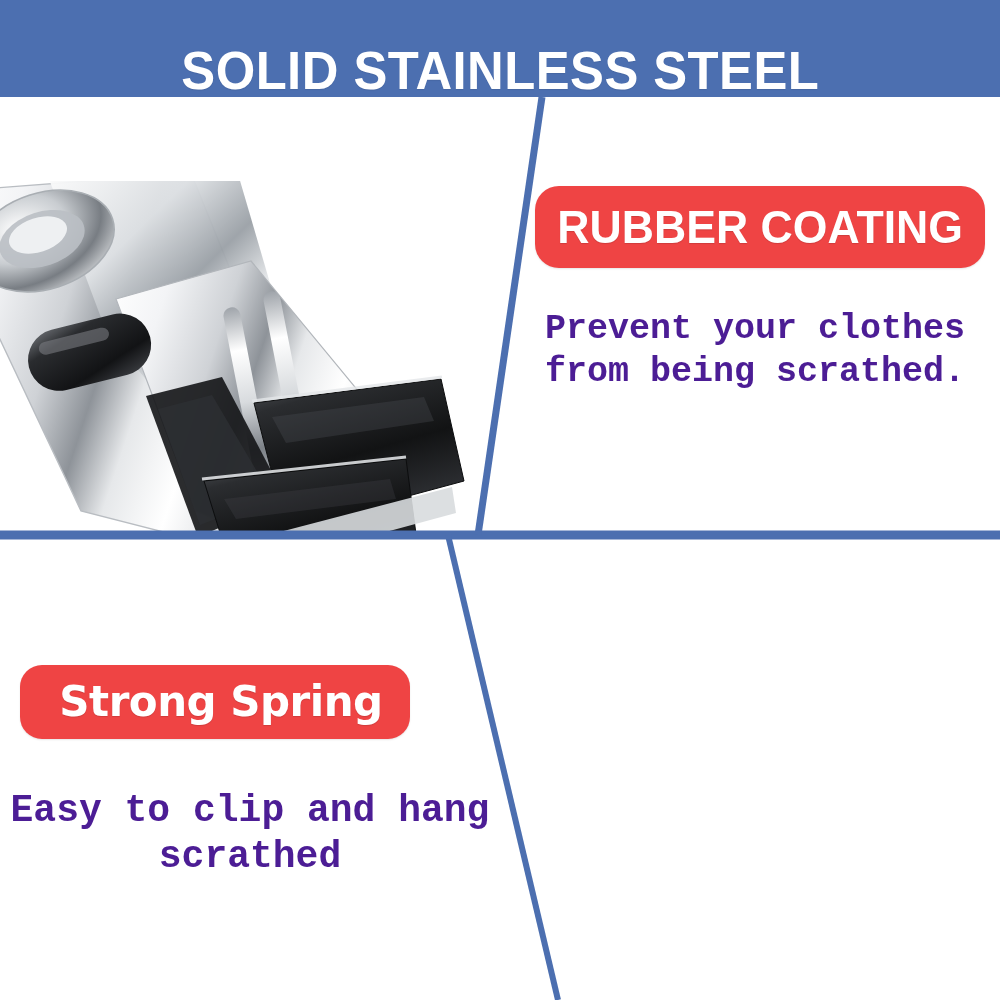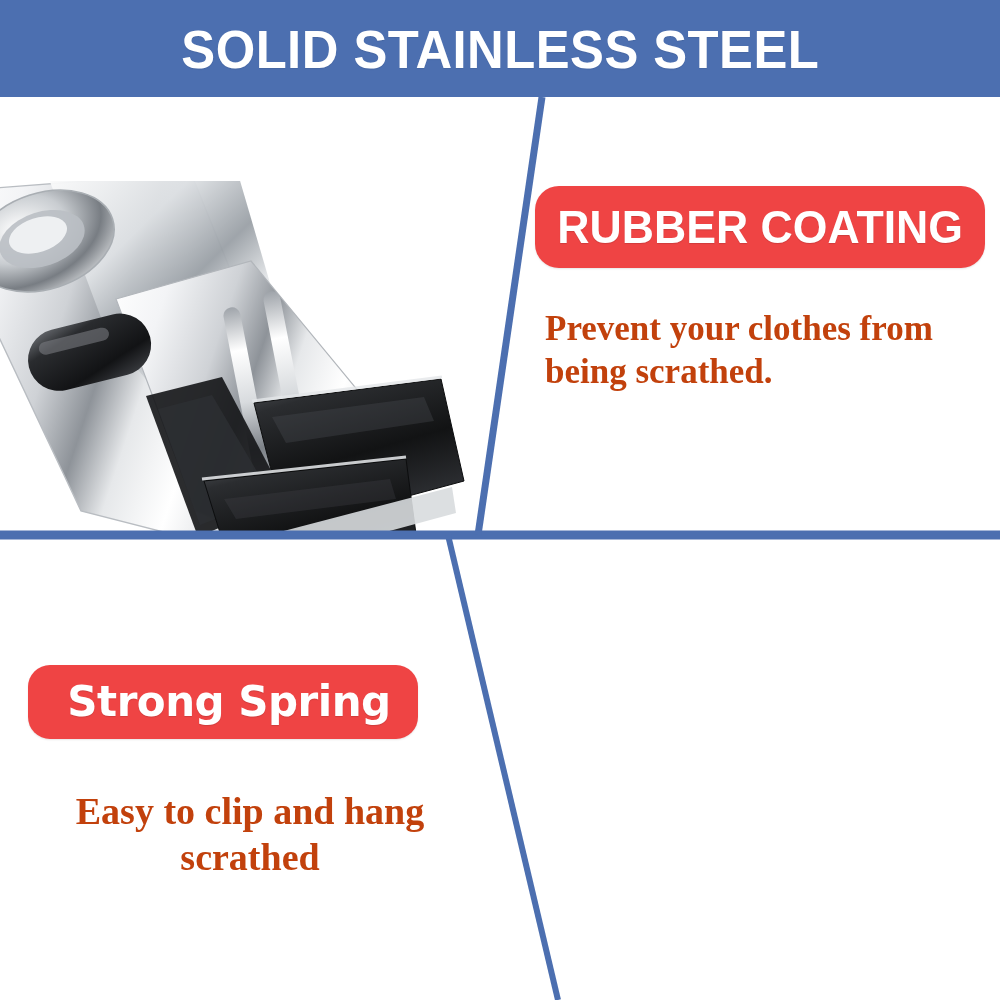--- a/index.html
+++ b/index.html
@@ -14,21 +14,21 @@
     position:relative;
     width:1000px; height:1000px;
     background:#ffffff;
   }
 
   
   .header-band {
     position:absolute; left:0; top:0;
     width:1000px; height:97px;
     background:#4c6fb0;
-    display:flex; align-items:center; justify-content:center;
+    display:flex; align-items:flex-end; justify-content:center;
   }
   .header-title {
     color:#ffffff;
     font-family:"Liberation Sans Narrow","Liberation Sans", sans-serif;
     font-weight:bold;
     font-size:54px;
     letter-spacing:0.5px;
     line-height:1;
     transform:scaleX(0.94);
     white-space:nowrap;
@@ -71,35 +71,35 @@
     left:535px; top:186px; width:450px; height:82px;
     border-radius:24px;
   }
   #badge-rubber .badge-label {
     font-family:"Liberation Sans Narrow","Liberation Sans", sans-serif;
     font-size:46px;
     letter-spacing:0px;
     transform:scaleX(0.97);
   }
   #badge-spring {
-    left:28px; top:665px; width:390px; height:74px;
+    left:20px; top:665px; width:390px; height:74px;
     border-radius:22px;
     padding-left:12px;
   }
   #badge-spring .badge-label {
     font-family:"DejaVu Sans","Liberation Sans", sans-serif;
     font-size:42px;
     letter-spacing:-0.5px;
   }
 
   
   .body-text {
     position:absolute;
-    color:#c2410c;
-    font-family:Liberation Serif, serif;
+    color:#4c1d95;
+    font-family:Liberation Mono, monospace;
     font-weight:bold;
     line-height:1.22;
     z-index:20;
   }
   #desc-rubber {
     left:545px; top:308px; width:445px;
     font-size:35px;
     text-align:left;
   }
   #desc-spring {

